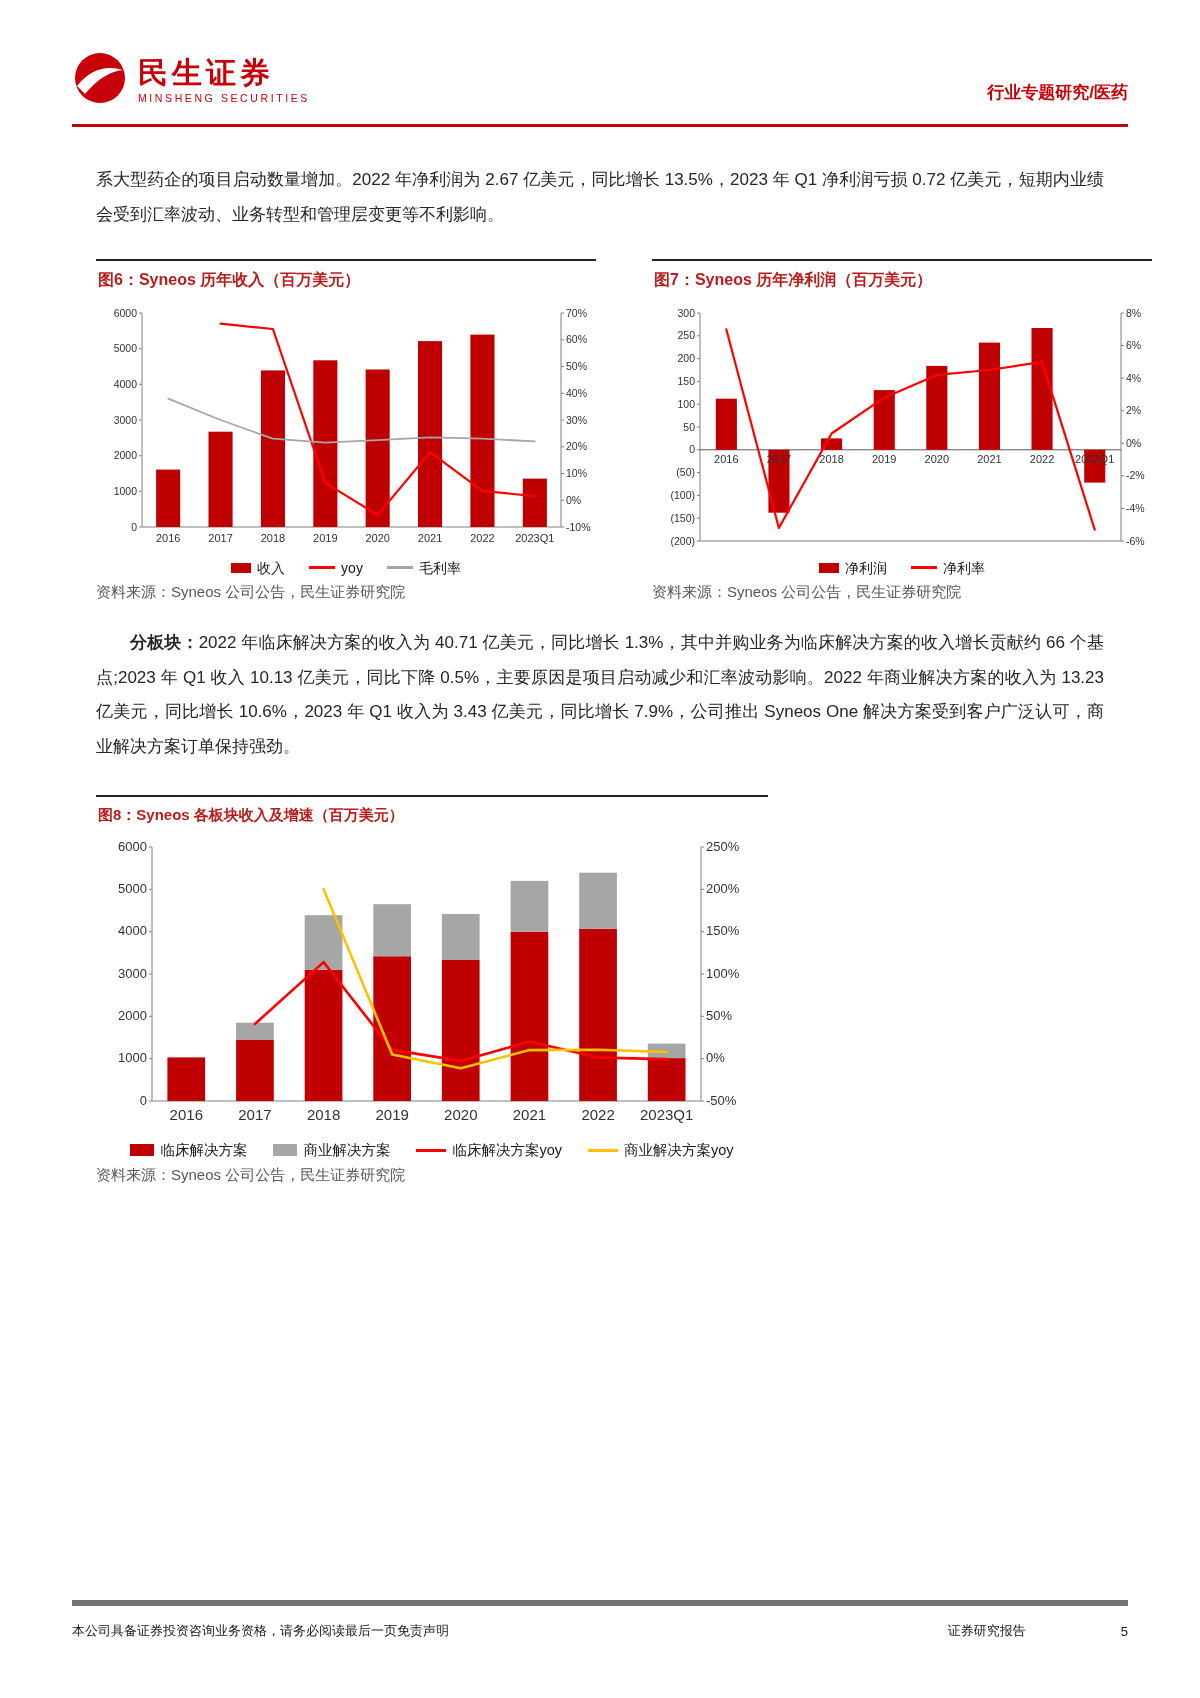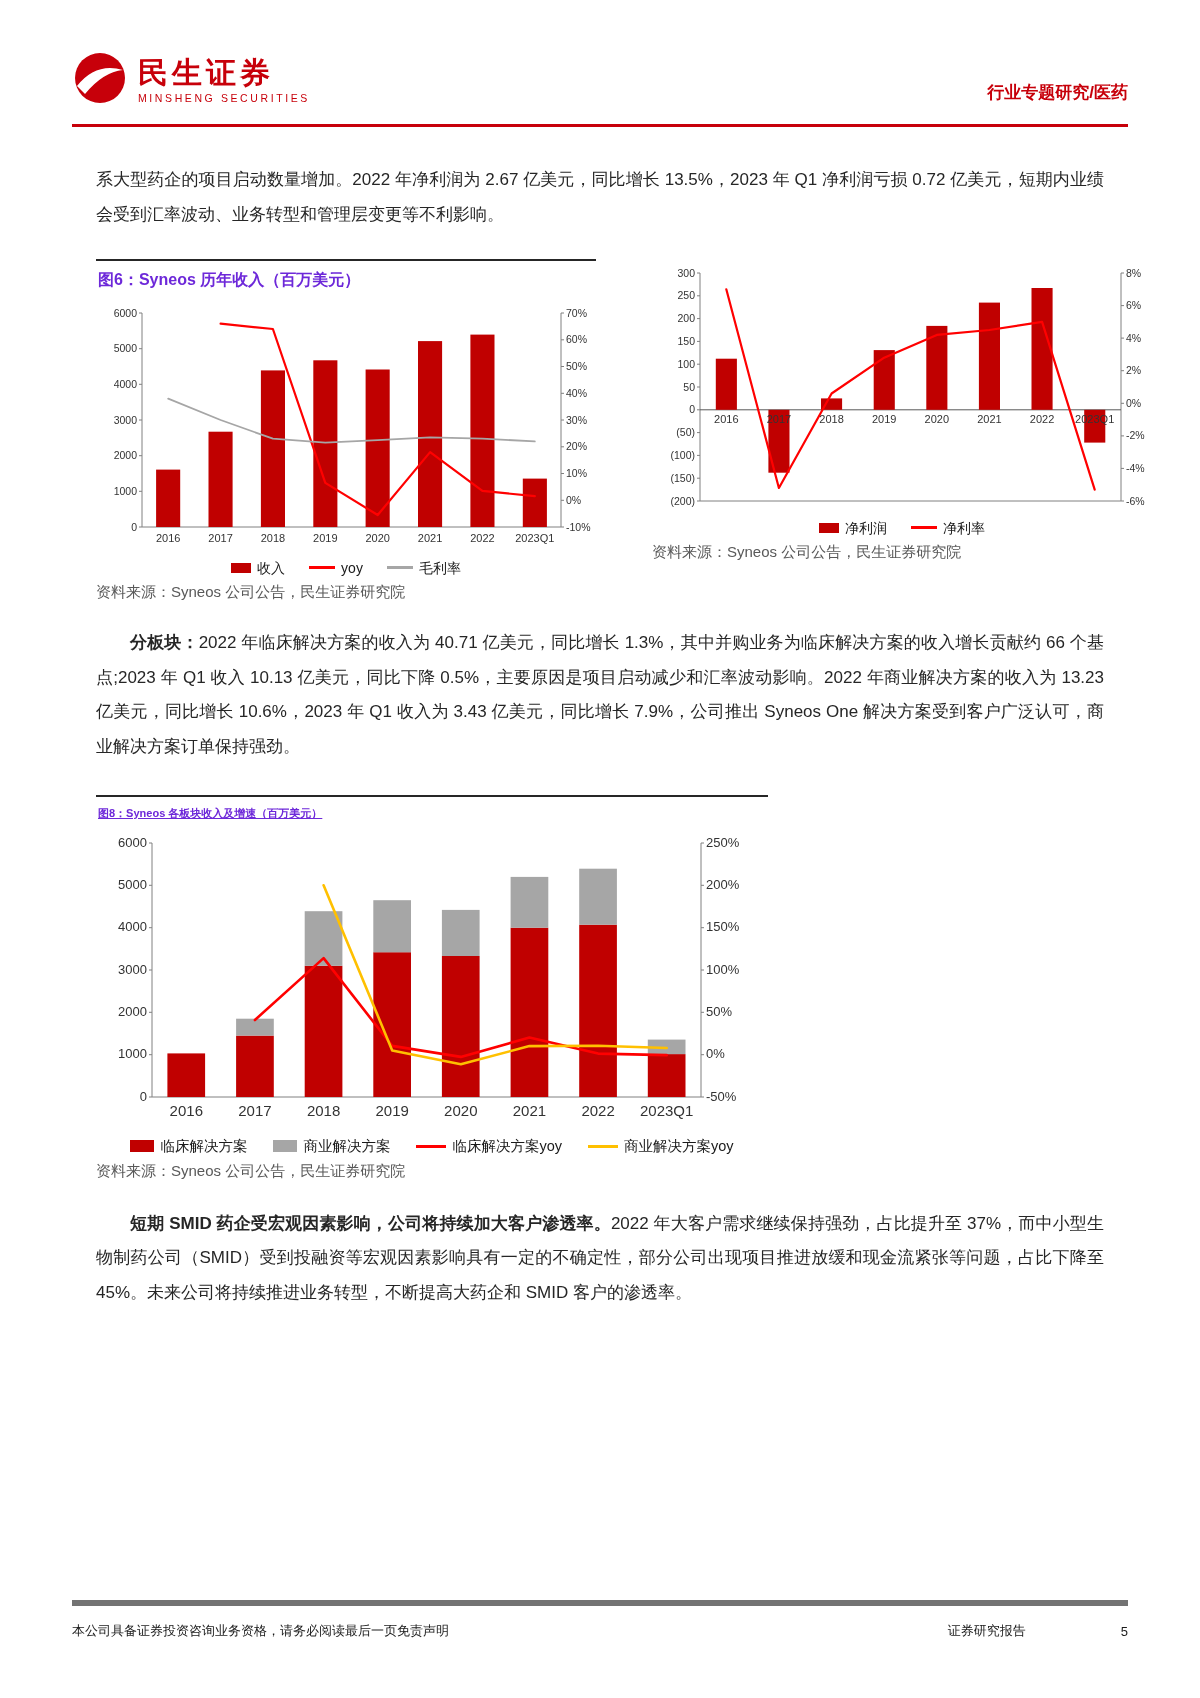--- a/index.html
+++ b/index.html
@@ -20,24 +20,24 @@
   p.body-text { font-size:17px; line-height:2.05; text-align:justify; color:#262626; }
   .indent { text-indent:2em; }
   .lead { font-weight:bold; }
   .p1 { margin-top:36px; }
   .p2 { margin-top:24px; }
   .p3 { margin-top:26px; }
 
   
   .fig-row { display:flex; gap:56px; margin-top:26px; }
   .fig { width:500px; }
-  .fig-title { border-top:2px solid #262626; padding:9px 0 8px 2px; font-size:16px; font-weight:bold; color:#6d28d9; }
+  .fig-title { border-top:2px solid #262626; padding:9px 0 8px 2px; font-size:16px; font-weight:bold; color:#b91c1c; }
   .fig-source { font-size:15px; color:#595959; margin-top:8px; }
   .fig8-block { margin-top:30px; width:672px; }
-  .fig8-block .fig-title { font-size:11px;text-decoration:underline; }
+  .fig8-block .fig-title { font-size:15px; }
   .chart { line-height:0; }
 
   
   .legend { display:flex; justify-content:center; align-items:center; gap:24px;
             font-size:14px; color:#1a1a1a; margin-top:4px; line-height:1; }
   .legend.lg-big { font-size:14.5px; gap:26px; margin-top:8px; }
   .lg-item { display:inline-flex; align-items:center; gap:6px; }
   .lg-swatch { display:inline-block; }
   .lg-swatch.box { width:20px; height:10px; }
   .lg-swatch.line { width:26px; height:3px; }
@@ -144,20 +144,21 @@
               <span>yoy</span>
             </span>
             <span class="lg-item">
               <span class="lg-swatch line" style="background:#a6a6a6"></span>
               <span>毛利率</span>
             </span>
           </div>
         <div class="fig-source">资料来源：Syneos 公司公告，民生证券研究院</div>
       </div>
       <div class="fig">
+        <div class="fig-title">图7：Syneos 历年净利润（百万美元）</div>
         <div class="chart"><svg width="505" height="258" viewBox="0 0 505 258" xmlns="http://www.w3.org/2000/svg" font-family="'Liberation Sans','DejaVu Sans',sans-serif">
               <line x1="45" y1="242.0" x2="48" y2="242.0" stroke="#808080" stroke-width="1"></line>
               <text x="43" y="245.5" text-anchor="end" font-size="10.5" fill="#333">(200)</text>
               <line x1="45" y1="219.2" x2="48" y2="219.2" stroke="#808080" stroke-width="1"></line>
               <text x="43" y="222.7" text-anchor="end" font-size="10.5" fill="#333">(150)</text>
               <line x1="45" y1="196.4" x2="48" y2="196.4" stroke="#808080" stroke-width="1"></line>
               <text x="43" y="199.9" text-anchor="end" font-size="10.5" fill="#333">(100)</text>
               <line x1="45" y1="173.6" x2="48" y2="173.6" stroke="#808080" stroke-width="1"></line>
               <text x="43" y="177.1" text-anchor="end" font-size="10.5" fill="#333">(50)</text>
               <line x1="45" y1="150.8" x2="48" y2="150.8" stroke="#808080" stroke-width="1"></line>
@@ -304,23 +305,20 @@
             <span>临床解决方案yoy</span>
           </span>
           <span class="lg-item">
             <span class="lg-swatch line" style="background:#ffc000"></span>
             <span>商业解决方案yoy</span>
           </span>
         </div>
       <div class="fig-source">资料来源：Syneos 公司公告，民生证券研究院</div>
     </div>
 
-    <p class="body-text p3 indent">
-      <span class="lead">短期 SMID 药企受宏观因素影响，公司将持续加大客户渗透率。</span><span>2022 年大客户需求继续保持强劲，占比提升至 37%，而中小型生物制药公司（SMID）受到投融资等宏观因素影响具有一定的不确定性，部分公司出现项目推进放缓和现金流紧张等问题，占比下降至 45%。未来公司将持续推进业务转型，不断提高大药企和 SMID 客户的渗透率。</span>
-    </p>
 
   </div>
 
   <div class="footer">
     <span>本公司具备证券投资咨询业务资格，请务必阅读最后一页免责声明</span>
     <span class="footer-right">
       <span>证券研究报告</span>
       <span>5</span>
     </span>
   </div>

